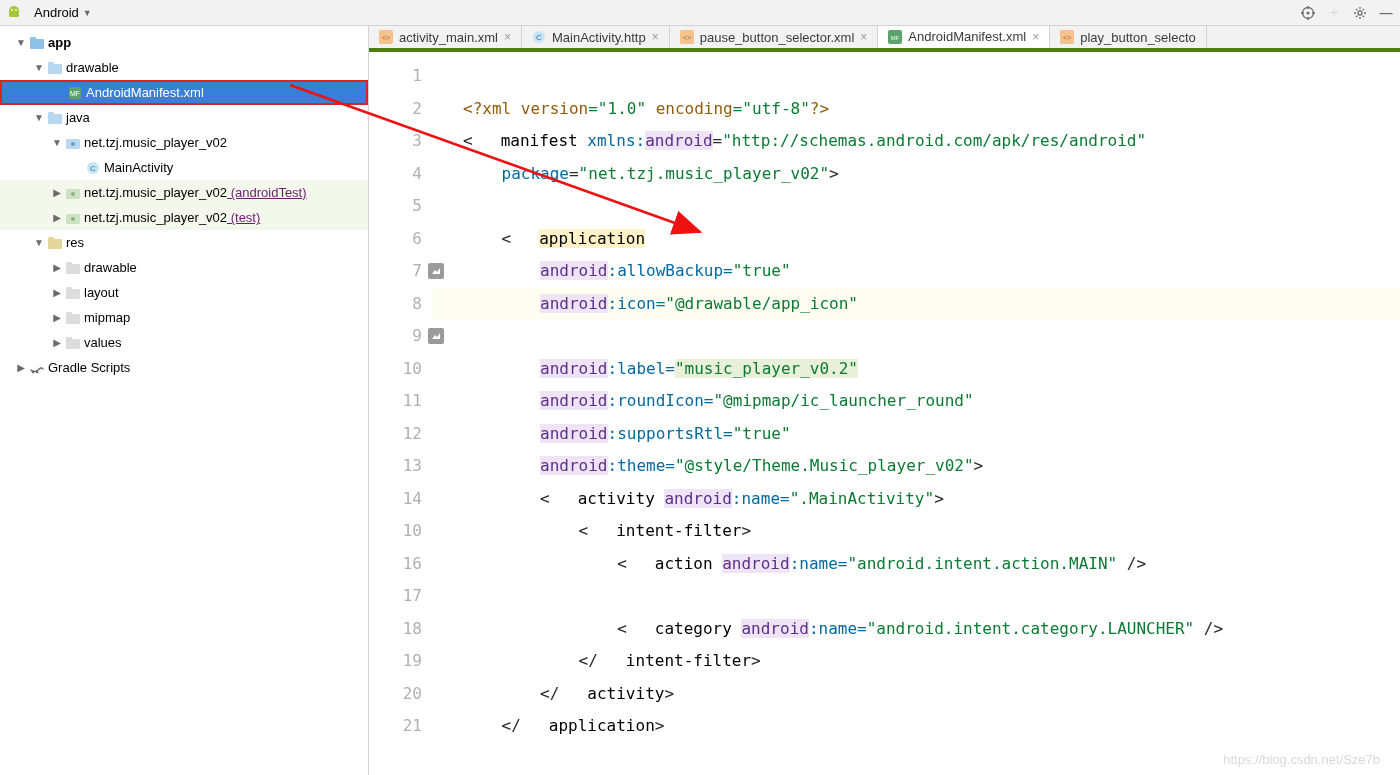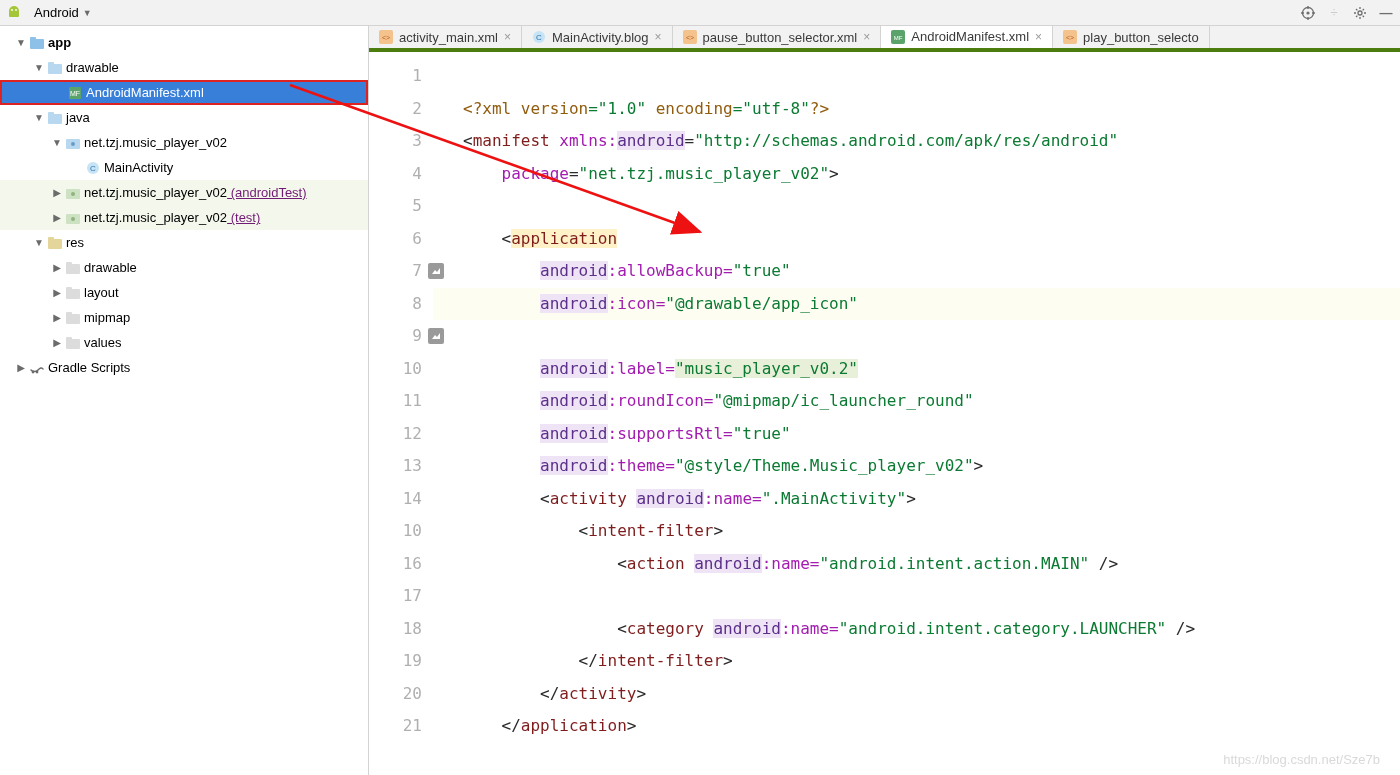--- a/index.html
+++ b/index.html
@@ -76,23 +76,23 @@
 .gutter .gut-row { height:32.5px; display:flex; align-items:center; justify-content:flex-end; position:relative; }
 .gutter .gut-badge {
   position:absolute; right:-22px; width:16px; height:16px; background:#9a9a9a; color:#fff;
   display:flex; align-items:center; justify-content:center; border-radius:2px; font-size:10px;
 }
 .code {
   flex:1; padding:8px 0 0 30px; line-height:32.5px; white-space:pre; color:#2b2b2b;
   overflow:hidden;
 }
 .hl-line { background:#fdfdf2; display:block; margin-left:-30px; padding-left:30px; }
-.tok-tag { color:#7f1d1d; }
+.tok-tag { color:#000000;margin-left:28px; }
 .tok-ns  { color:#5b2f8a; background:#efe3f6; }
-.tok-attr{ color:#a21caf; }
+.tok-attr{ color:#0369a1; }
 .tok-str { color:#0b7a32; }
 .tok-str-bg { background:#e8f0d9; }
 .tok-pi  { color:#915c0e; }
 .tok-punct { color:#2b2b2b; }
 .watermark {
   position:absolute; right:20px; bottom:8px; color:#d9d9d9; font-size:13px;
 }
 svg { display:block; }
 </style>
 </head>
@@ -301,21 +301,21 @@
         <span>activity_main.xml</span>
         <span class="close">×</span>
       </div>
       <div class="tab">
         <span class="tab-icon">
             <svg width="14" height="14" viewBox="0 0 14 14">
               <circle cx="7" cy="7" r="6" fill="#c7e3f6"></circle>
               <text x="7" y="10" font-size="8" text-anchor="middle" fill="#2c72a8">C</text>
             </svg>
           </span>
-        <span>MainActivity.blog</span>
+        <span>MainActivity.http</span>
         <span class="close">×</span>
       </div>
       <div class="tab">
         <span class="tab-icon">
             <svg width="14" height="14" viewBox="0 0 14 14">
               <rect width="14" height="14" rx="2" fill="#f4c28c"></rect>
               <text x="7" y="10" font-size="7" text-anchor="middle" fill="#b85c1e">&lt;&gt;</text>
             </svg>
           </span>
         <span>pause_button_selector.xml</span>

